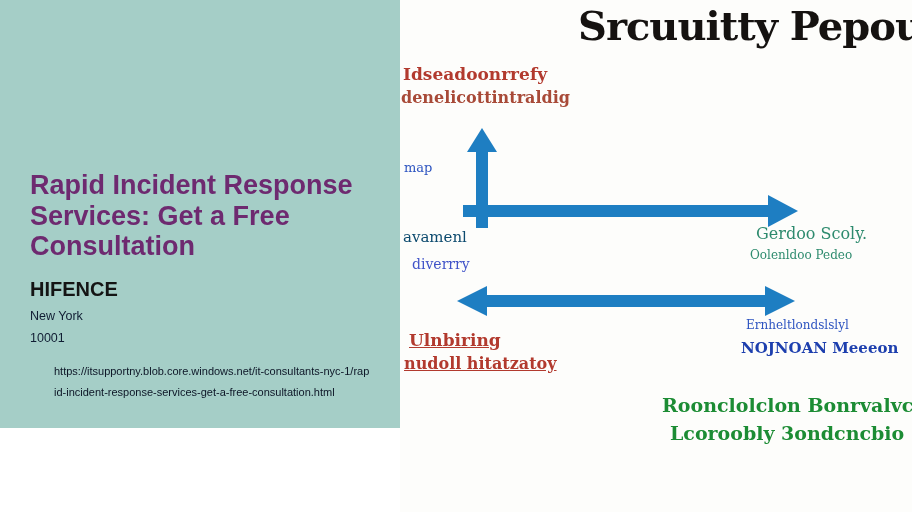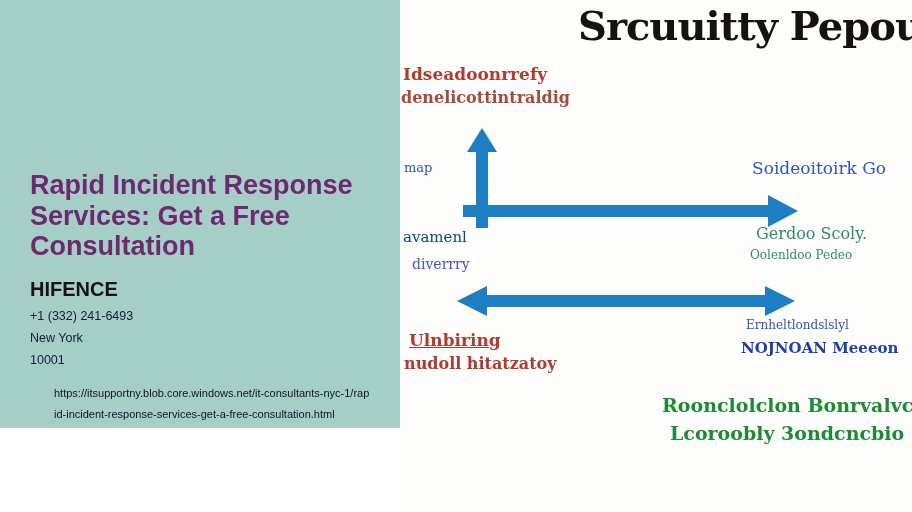--- a/index.html
+++ b/index.html
@@ -35,55 +35,53 @@
 
   .top-red-1 { left: 3px;  top: 64px;  font-size: 17px; }
   .top-red-2 { left: 1px;  top: 88px;  font-size: 16px; color: #a84a38; }
   .small-blue { left: 4px; top: 160px; font-size: 13px; }
   .right-blue-top { left: 352px; top: 158px; font-size: 17px; }
   .left-teal-1 { left: 3px; top: 228px; font-size: 15px; color: #0c4a6e; }
   .left-blue-2 { left: 12px; top: 256px; font-size: 14px; color: #4053c8; }
   .right-teal-1 { left: 356px; top: 224px; font-size: 16px; }
   .right-teal-2 { left: 350px; top: 248px; font-size: 12px; }
   .left-red-1 { left: 9px; top: 330px; font-size: 17px; text-decoration: underline; }
-  .left-red-2 { left: 4px; top: 354px; font-size: 16px; }
+  .left-red-2 { left: 4px; top: 354px; font-size: 16px; text-decoration: underline; }
   .right-blue-1 { left: 346px; top: 318px; font-size: 12px; }
   .right-blue-2 { left: 341px; top: 339px; font-size: 15px; font-weight: 700; color: #1d3fae; }
   .green-1 { left: 262px; top: 394px; font-size: 19px; }
   .green-2 { left: 270px; top: 422px; font-size: 19px; }
 
   .arrow { position: absolute; }
   .arrow svg { display: block; }
   .arrow polygon, .arrow rect { fill: #1e7ec2; }
 </style>
 </head>
 <body>
 
 <div class="page">
 
   <aside class="left-panel">
     <h1>Rapid Incident Response Services: Get a Free Consultation</h1>
     <div class="company">HIFENCE</div>
-    <div class="contact-line">+1 (332) 241-6493</div>
     <div class="contact-line">New York</div>
     <div class="contact-line">10001</div>
     <div class="url-block">
       <div>https://itsupportny.blob.core.windows.net/it-consultants-nyc-1/rap</div>
       <div>id-incident-response-services-get-a-free-consultation.html</div>
     </div>
   </aside>
 
   <section class="diagram">
     <div class="diag-title">Srcuuitty Pepoutu</div>
 
     <div class="lbl lbl-red top-red-1">Idseadoonrrefy</div>
     <div class="lbl lbl-red top-red-2">denelicottintraldig</div>
 
     <div class="lbl lbl-blue small-blue">map</div>
-    <div class="lbl lbl-blue right-blue-top">Soideoitoirk Go</div>
 
     <div class="arrow" style="left:62px; top:128px;">
       <svg width="40" height="100" viewBox="0 0 40 100">
         <polygon points="20,0 5,24 35,24"></polygon>
         <rect x="14" y="22" width="12" height="78"></rect>
       </svg>
     </div>
 
     <div class="arrow" style="left:63px; top:193px;">
       <svg width="335" height="36" viewBox="0 0 335 36">

